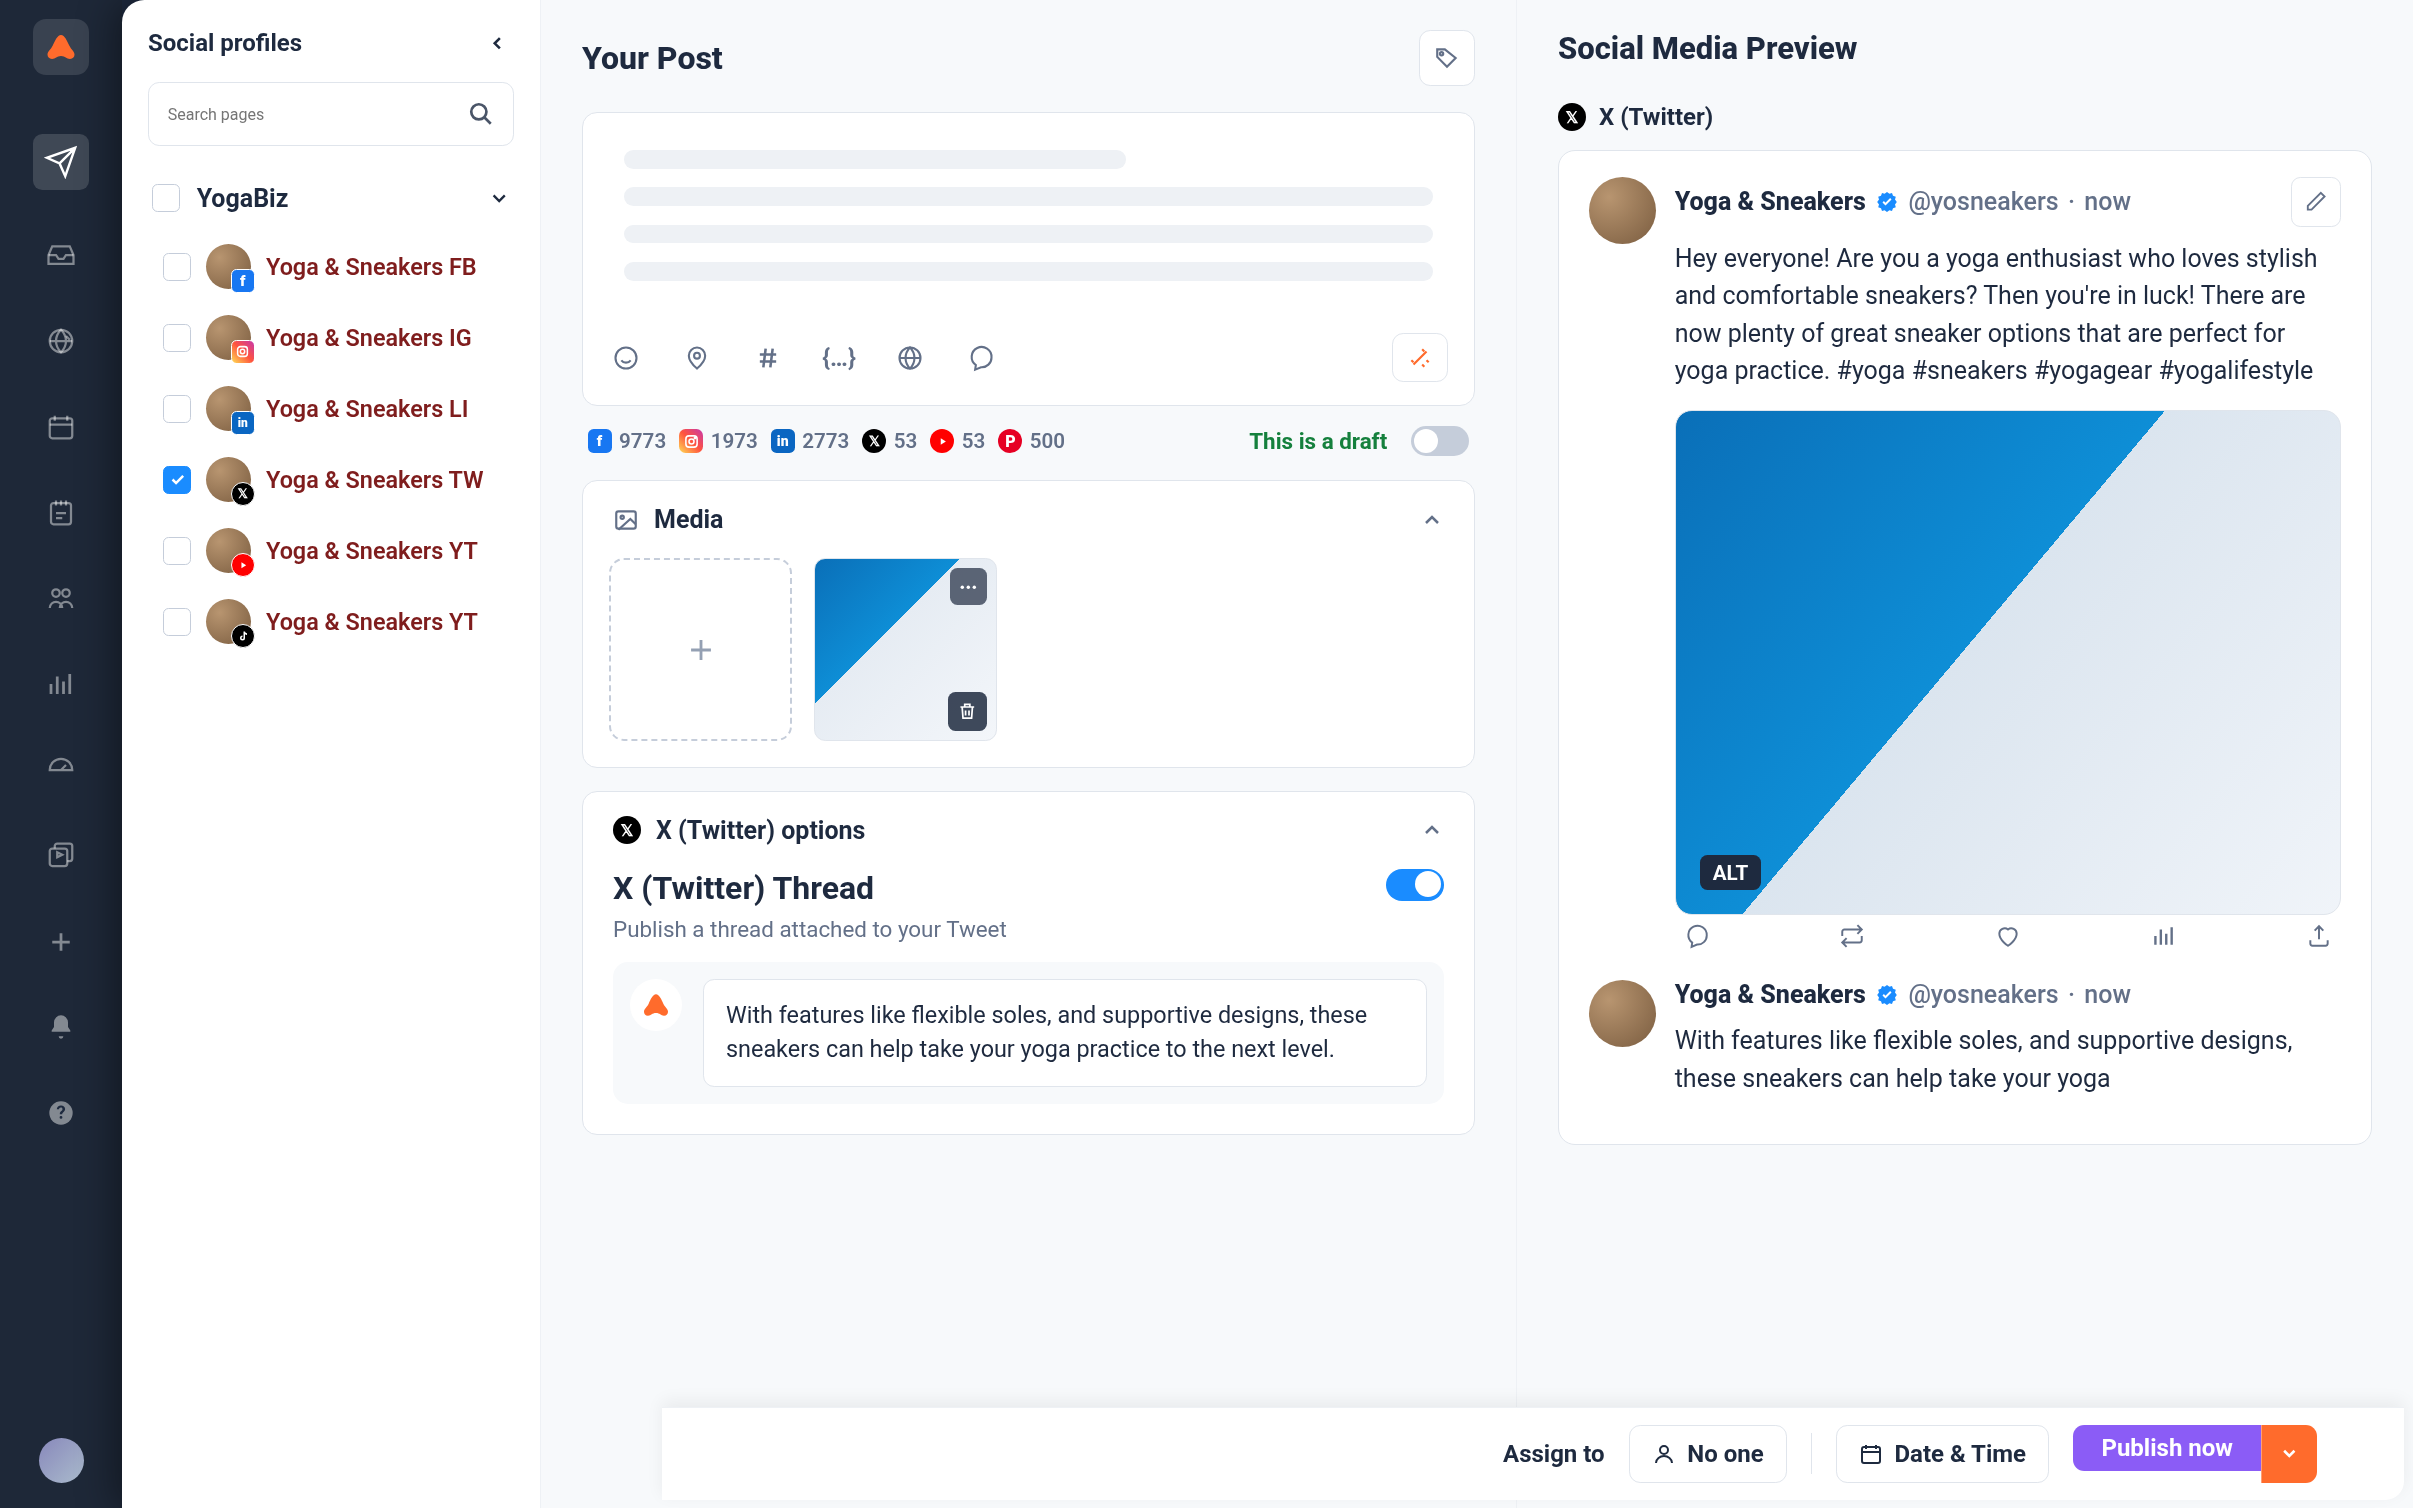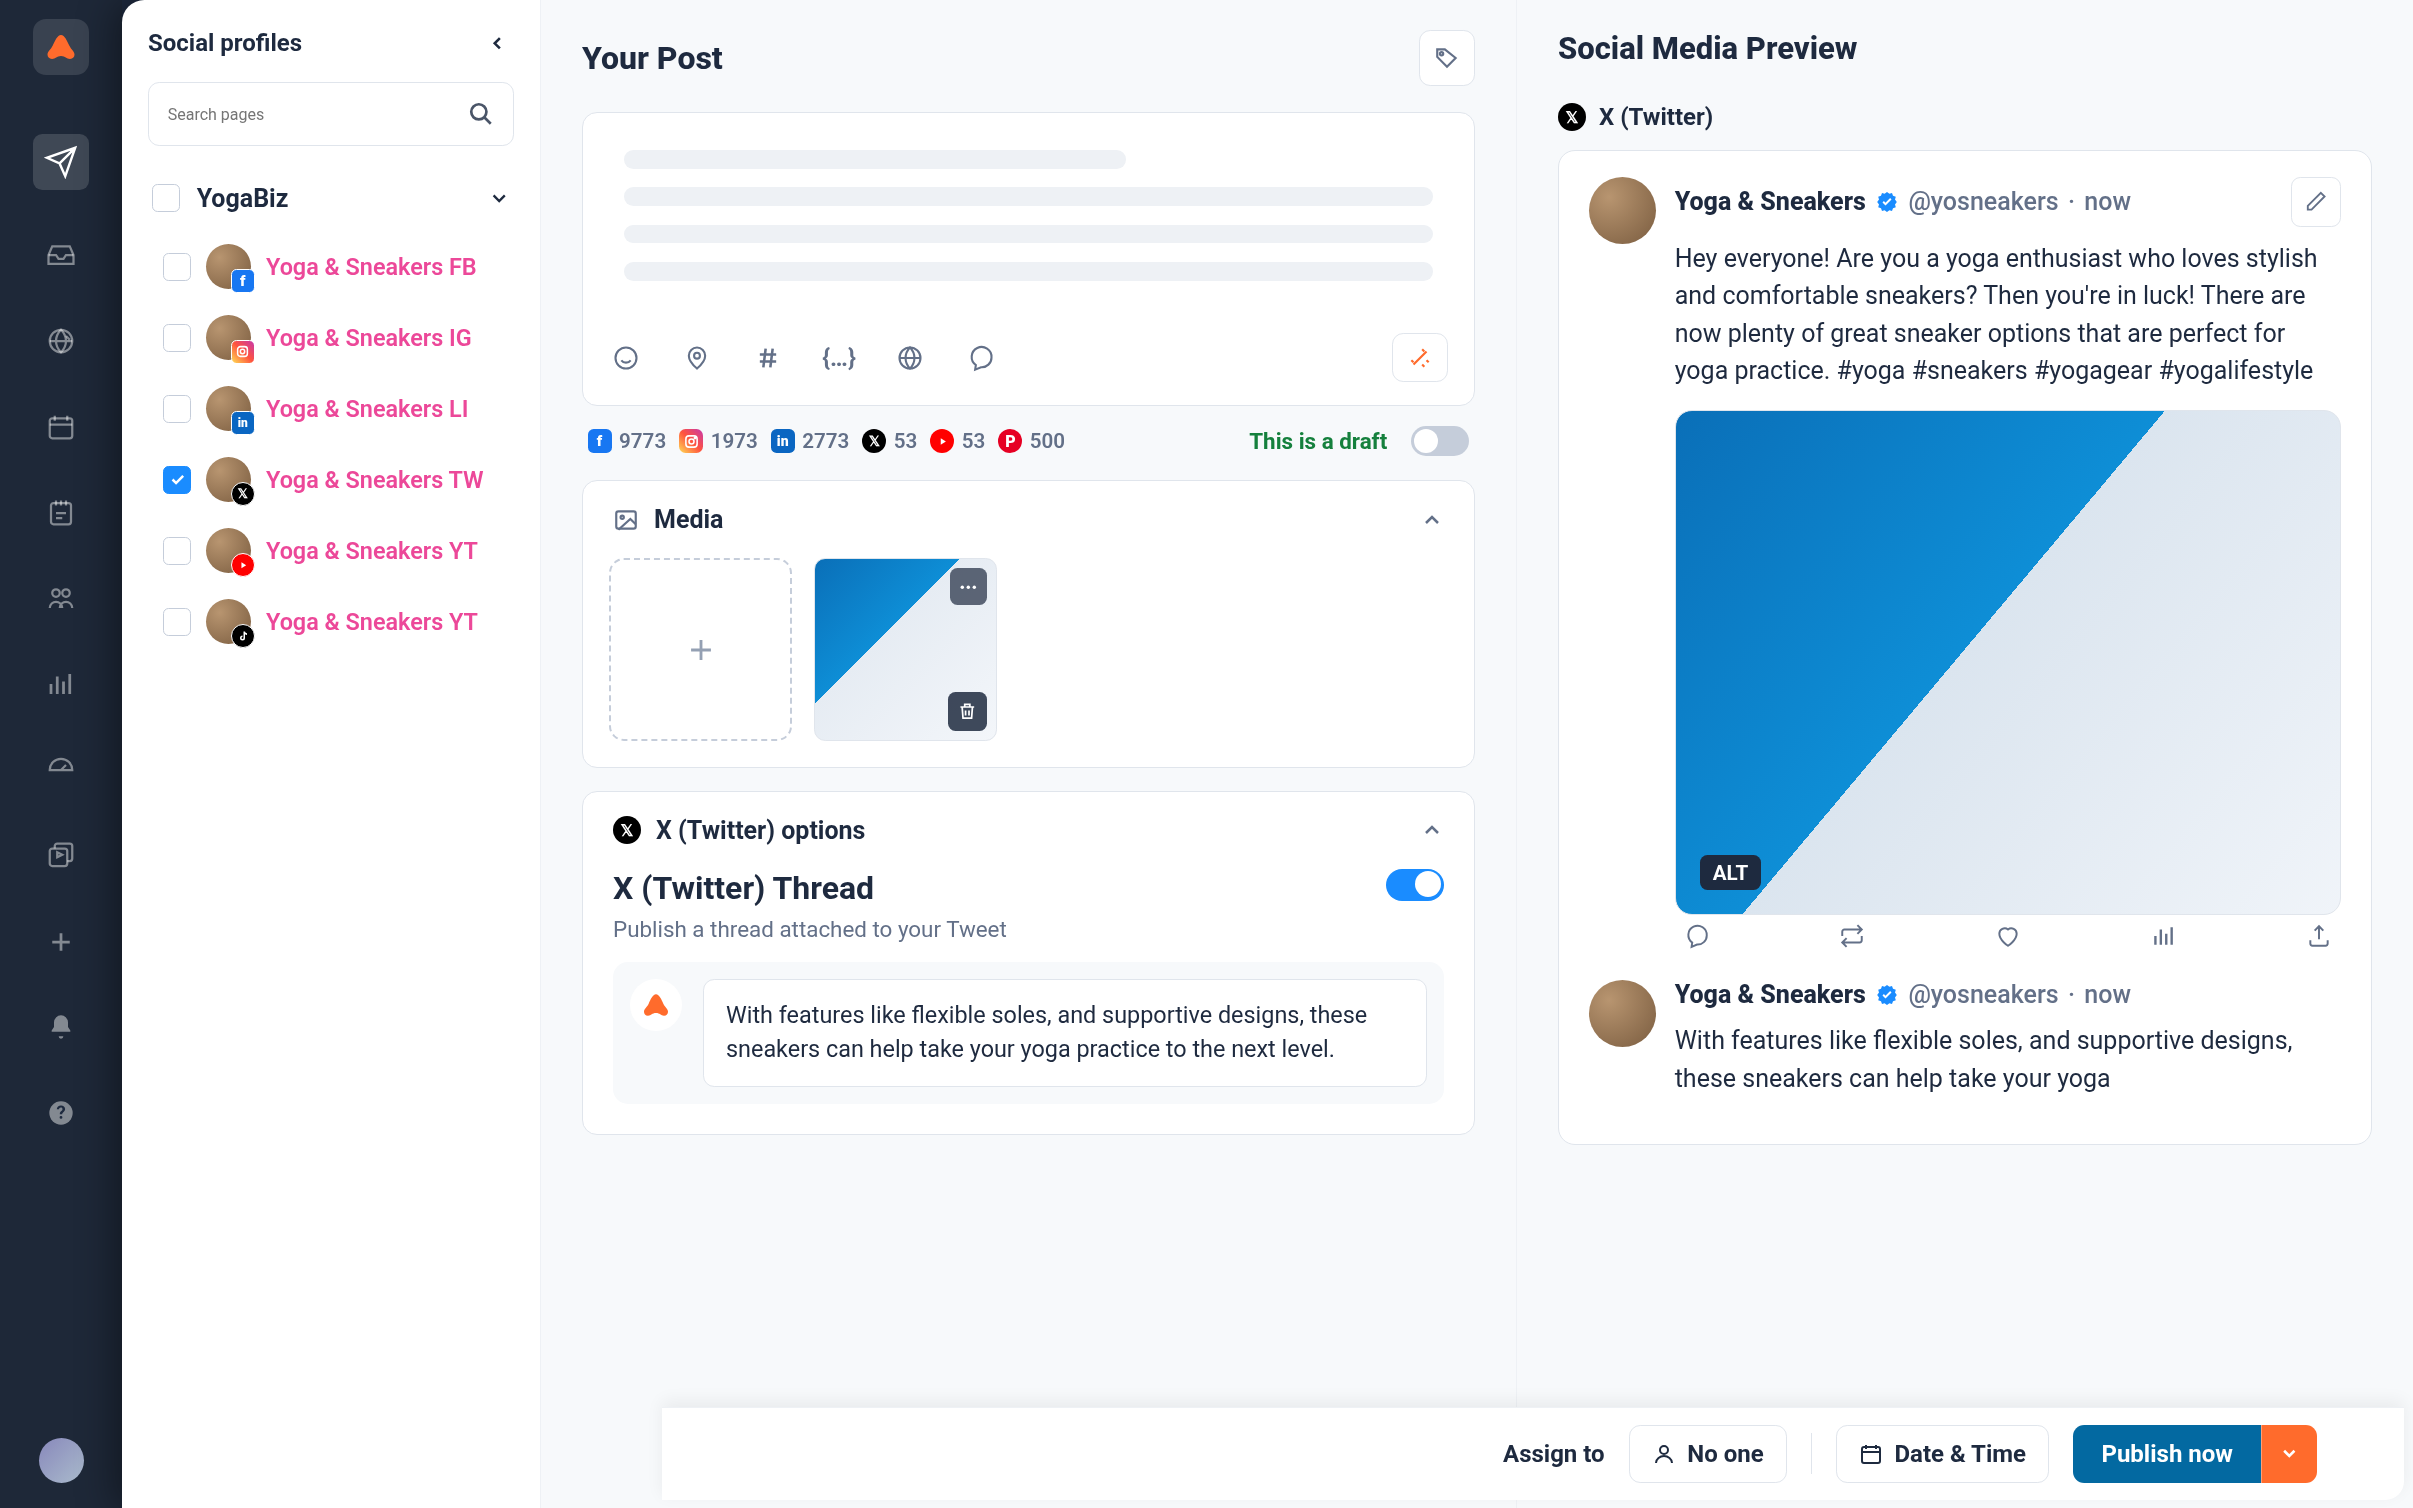--- a/index.html
+++ b/index.html
@@ -33,21 +33,21 @@
     .search-box .si { color:#4a5568; }
     .group-head { display:flex; align-items:center; gap:17px; padding:11.2px 3.7px; cursor:pointer; }
     .checkbox { width:28px; height:28px; border:1.9px solid #c5cdda; border-radius:5.6px; background:#fff; display:flex; align-items:center; justify-content:center; }
     .checkbox.checked { background:#1a8cff; border-color:#1a8cff; }
     .group-head .gname { font-size:25px; font-weight:700; color:#1e2a3f; flex:1; }
     .profile-list { margin-top:7.5px; }
     .profile-row { display:flex; align-items:center; gap:15px; padding:13px 0 13px 15px; cursor:pointer; }
     .profile-av { position:relative; width:45px; height:45px; }
     .profile-av .base { width:45px; height:45px; border-radius:50%; background:radial-gradient(circle at 30% 30%,#b89570,#7a5c3f); }
     .profile-av .badge { position:absolute; right:-3.7px; bottom:-3.7px; width:24px; height:24px; border-radius:5.6px; border:1.9px solid #fff; display:flex; align-items:center; justify-content:center; }
-    .profile-row .lbl { font-size:23.4px; font-weight:600; color:#ec4899; }
+    .profile-row .lbl { font-size:23.4px; font-weight:600; color:#7f1d1d; }
     
     .composer { flex:1; padding:30px 41px 0 41px; overflow-y:auto; background:#f7f9fb; }
     .composer-head { display:flex; align-items:center; justify-content:space-between; margin-bottom:26px; }
     .composer-head h2 { font-size:32px; font-weight:800; color:#1e2a3f; }
     .tag-btn { width:56px; height:56px; border:1.9px solid #e0e5ec; border-radius:11.2px; background:#fff; display:flex; align-items:center; justify-content:center; cursor:pointer; color:#637088; }
     .editor-card { background:#fff; border:1.9px solid #e0e5ec; border-radius:15px; margin-bottom:20.6px; overflow:hidden; }
     .editor-body { padding:37px 41px 18.7px 41px; }
     .skeleton-line { height:18.7px; background:#eef1f5; border-radius:9.3px; margin-bottom:18.7px; }
     .editor-tools { display:flex; align-items:center; padding:15px 26px 22.4px 26px; gap:37px; }
     .tool-ic { width:34px; height:34px; display:flex; align-items:center; justify-content:center; color:#637088; cursor:pointer; }
@@ -95,21 +95,21 @@
     .pv-img .alt-badge { position:absolute; left:24px; bottom:24px; background:#1e2a3f; color:#fff; font-size:20.6px; font-weight:700; padding:5.6px 13px; border-radius:7.5px; }
     .pv-actions { display:flex; justify-content:space-between; padding:7.5px 9.3px 5.6px 9.3px; color:#637088; }
     .pv-actions span { cursor:pointer; }
     .pv-post.second { margin-top:26px; }
     
     .footer { position:absolute; right:9.3px; bottom:9.3px; left:540px; height:93px; background:#fff; border-top:0.9px solid #eef1f5; display:flex; align-items:center; padding:0 32px 0 841px; gap:24px; border-radius:0 0 18.7px 0; box-shadow:0 -5.6px 17px rgba(0,0,0,.06); }
     .footer .assign-lbl { font-size:24px; font-weight:700; color:#1e2a3f; }
     .ft-btn { height:58px; border:1.9px solid #e0e5ec; border-radius:11.2px; background:#fff; display:flex; align-items:center; gap:11.2px; padding:0 22.4px; font-size:24px; font-weight:700; color:#1e2a3f; cursor:pointer; }
     .ft-div { width:0.9px; height:41px; background:#e0e5ec; }
     .publish-group { display:flex; }
-    .publish-btn { height:58px; background:#0369a1; color:#fff; border-radius:11.2px 0 0 11.2px; padding:0 28px; display:flex; align-items:center; font-size:24px; font-weight:700; cursor:pointer; }
+    .publish-btn { height:46px; background:#8b5cf6; color:#fff; border-radius:11.2px 0 0 11.2px; padding:0 28px; display:flex; align-items:center; font-size:24px; font-weight:700; cursor:pointer; }
     .publish-caret { width:56px; height:58px; background:#ff6b2c; border-left:0.9px solid rgba(255,255,255,.35); border-radius:0 11.2px 11.2px 0; display:flex; align-items:center; justify-content:center; color:#fff; cursor:pointer; }
     svg { display:block; }
   </style>
 </head>
 <body>
 
 <div class="app-wrap">
 
   <div class="nav-rail">
     <div class="nav-logo">

